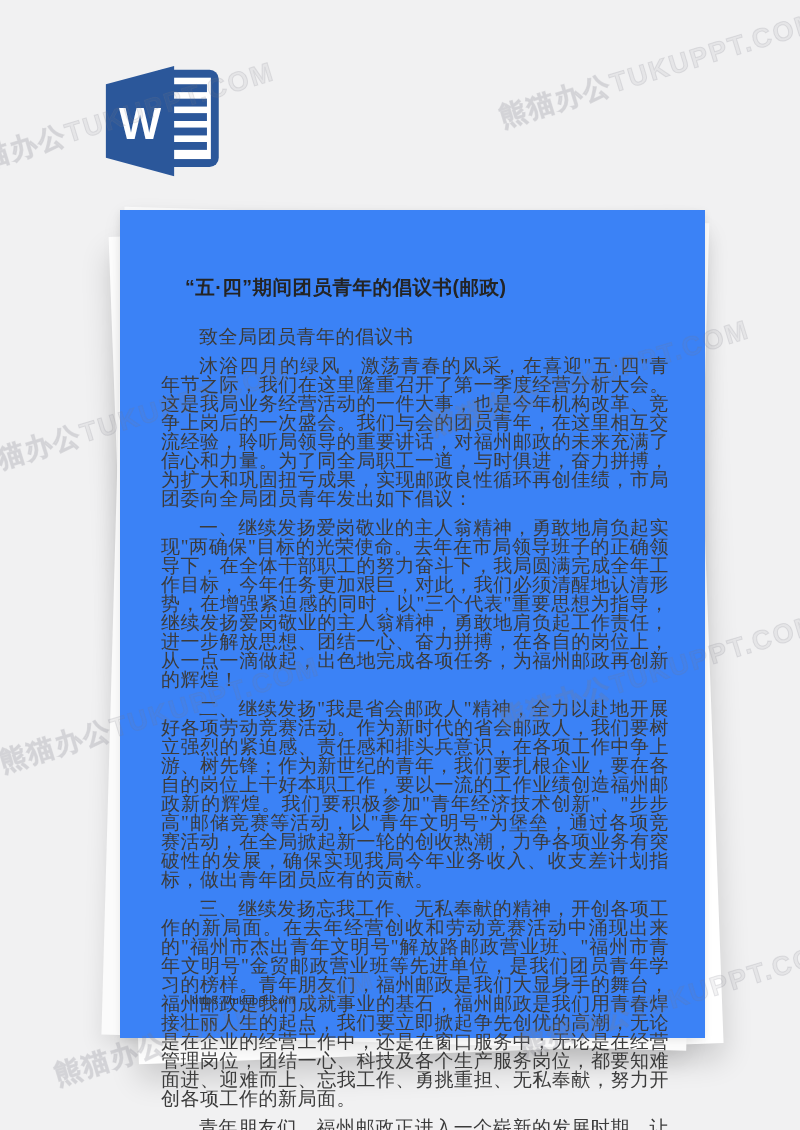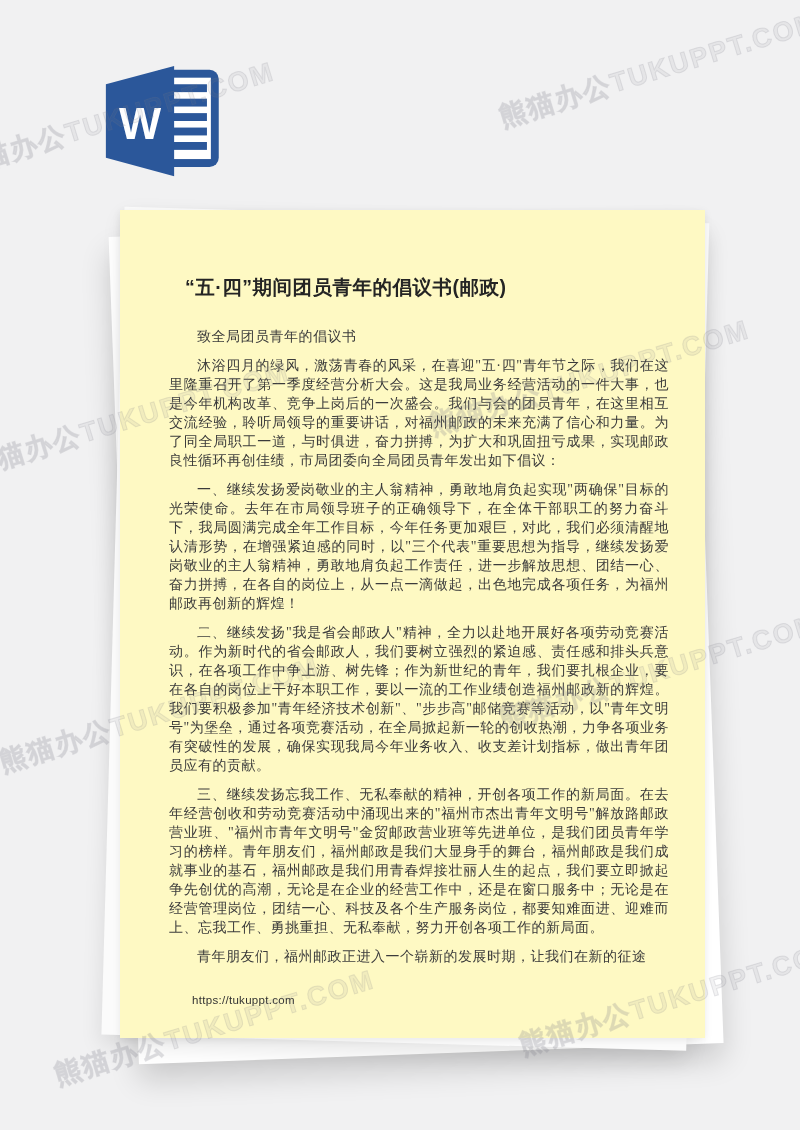--- a/index.html
+++ b/index.html
@@ -35,38 +35,38 @@
     transform:rotate(1.6deg) translate(-7px,5px);
     box-shadow:0 10px 22px rgba(0,0,0,0.10);
     background:#fbfbfb;
   }
   .page-back.two {
     transform:rotate(-2.1deg) translate(3px,16px);
     box-shadow:0 16px 30px rgba(0,0,0,0.16);
     background:#ffffff;
   }
   .page-main {
-    position:absolute; inset:0; background:#fef9c3;
+    position:absolute; inset:0; background:#3b82f6;
     box-shadow:0 2px 8px rgba(0,0,0,0.08);
     box-sizing:border-box;
     padding:64px 36px 0 33px;
   }
 
   
   .doc-title {
     margin:0 0 26px 32px;
     font-family:"Liberation Sans", sans-serif;
     font-size:19.5px; font-weight:bold; color:#242424;
     letter-spacing:0.5px;
   }
   .doc-body p {
-    margin:0 0 10px 16px;
+    margin:0 0 10px 8px;
     text-indent:2em;
     font-family:"Liberation Serif", serif;
-    font-size:14px; line-height:19px;
+    font-size:19px; line-height:19px;
     color:#3b3b3b; letter-spacing:0.5px;
     text-align:justify;
   }
   .page-footer {
     position:absolute; left:72px; bottom:32px;
     font-family:"Liberation Sans", sans-serif;
     font-size:11.5px; color:#333333; letter-spacing:0.3px;
   }
 
   

